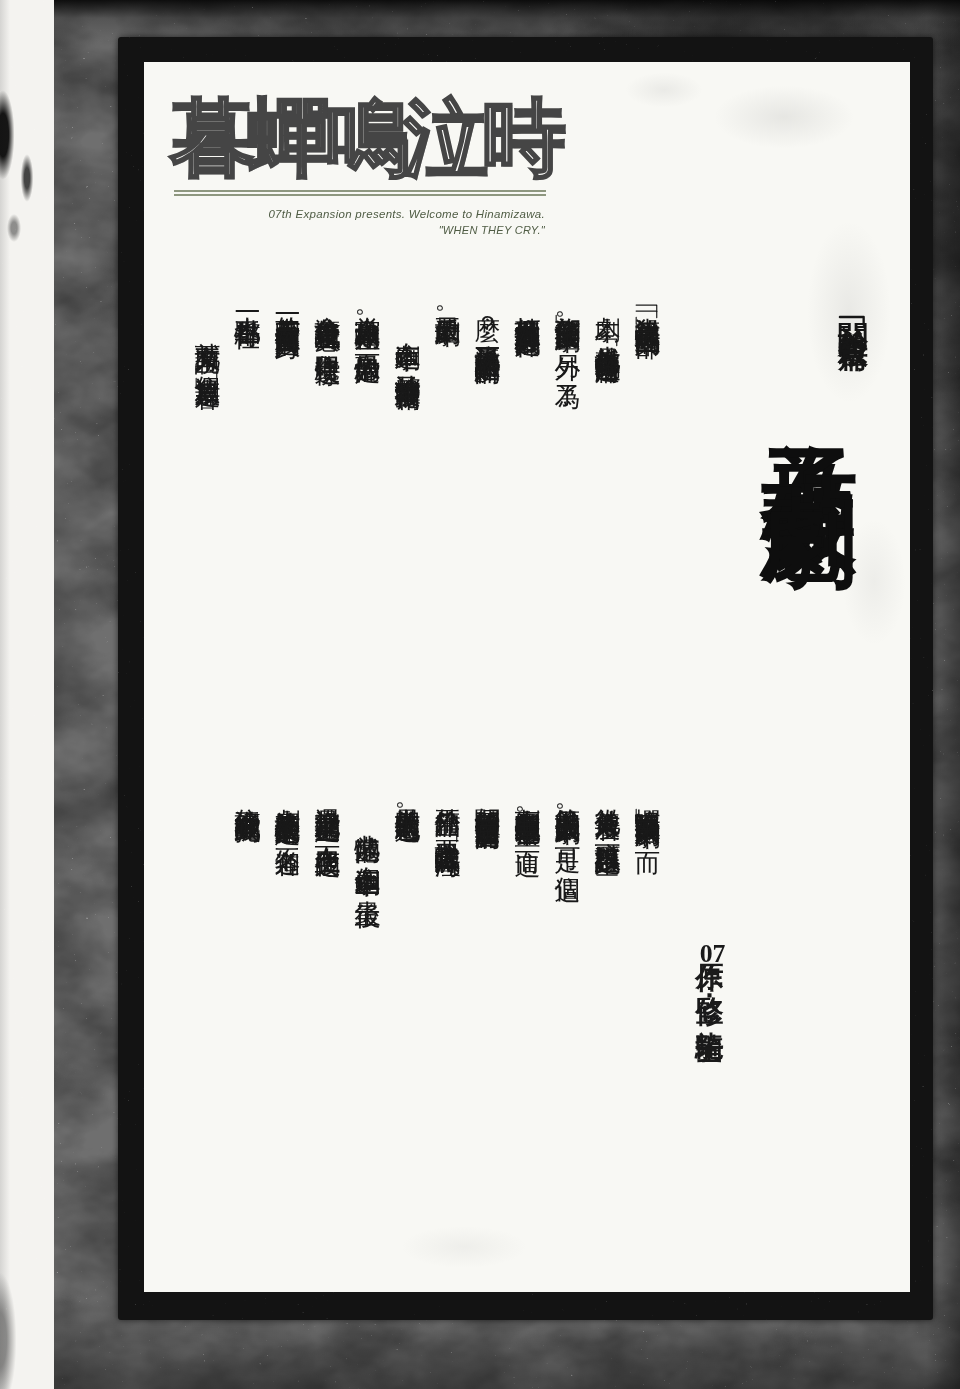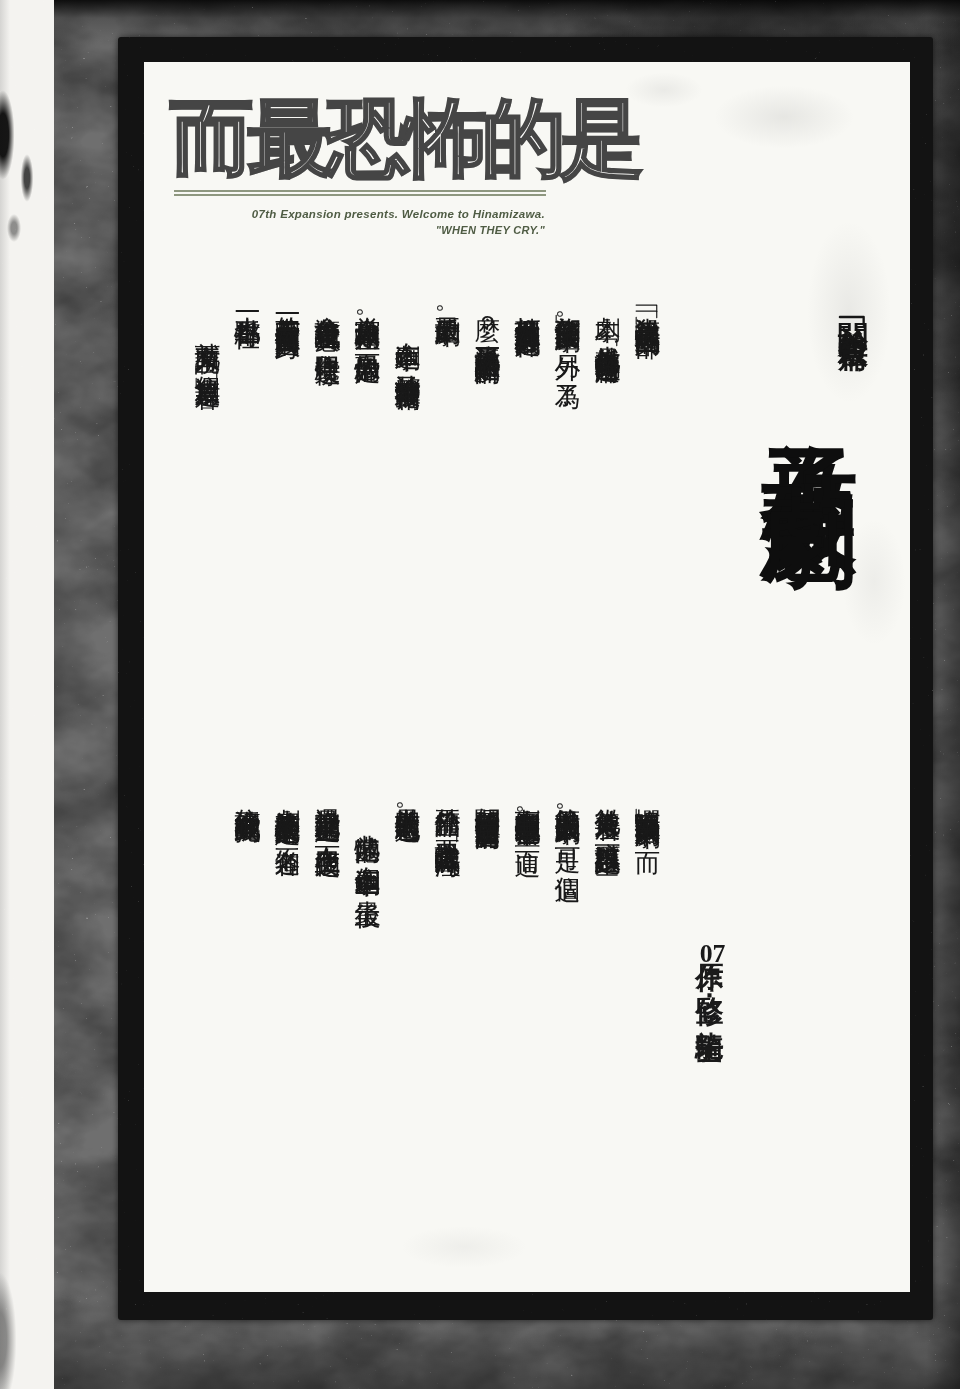--- a/index.html
+++ b/index.html
@@ -51,21 +51,21 @@
     color:#fdfdfb;-webkit-text-stroke:2.5px #454545;
     text-shadow:1px 1px 0 #9a9a9a;
   }
   .logo-rule{
     left:30px;top:128px;width:372px;height:2px;
     border-top:2px solid #8e977f;border-bottom:2px solid #8e977f;
   }
   .tagline{
     right:365px;white-space:nowrap;text-align:right;
     font-family:"Liberation Sans","DejaVu Sans",sans-serif;
-    font-style:italic;font-weight:700;color:#4f5c44;letter-spacing:.3px;
+    font-style:italic;font-weight:400;color:#4f5c44;letter-spacing:.3px;
   }
   .tagline-1{top:146px;font-size:11.5px;}
   .tagline-2{top:162px;font-size:11px;}
   .vtext{writing-mode:vertical-rl;text-orientation:mixed;}
   .kicker{
     left:688px;top:236px;height:300px;
     font-size:30px;font-weight:700;letter-spacing:4px;color:#161616;
   }
   .big-title{
     left:602px;top:306px;height:660px;
@@ -113,21 +113,21 @@
   <div class="edge-shade"></div>
   <div class="left-strip"></div>
   <div class="frame"></div>
 
   <svg class="frame-speckle" width="960" height="1389" aria-hidden="true">
     <rect width="960" height="1389" filter="url(#speckle)" opacity="0.4"></rect>
   </svg>
 
   <div class="page">
 
-    <div class="logo-title">而最恐怖的是</div>
+    <div class="logo-title">暮蟬鳴泣時</div>
     <div class="logo-rule"></div>
     <div class="tagline tagline-1">07th Expansion presents. Welcome to Hinamizawa.</div>
     <div class="tagline tagline-2">"WHEN THEY CRY."</div>
 
     <div class="vtext kicker">關於「祟殺篇」</div>
     <div class="vtext big-title">為了打破悲劇</div>
 
     <div class="vtext credit"><span class="credit-label">原作　監修：龍騎士</span><span class="tcy">07</span></div>
 
     <div class="vtext essay essay-upper">

